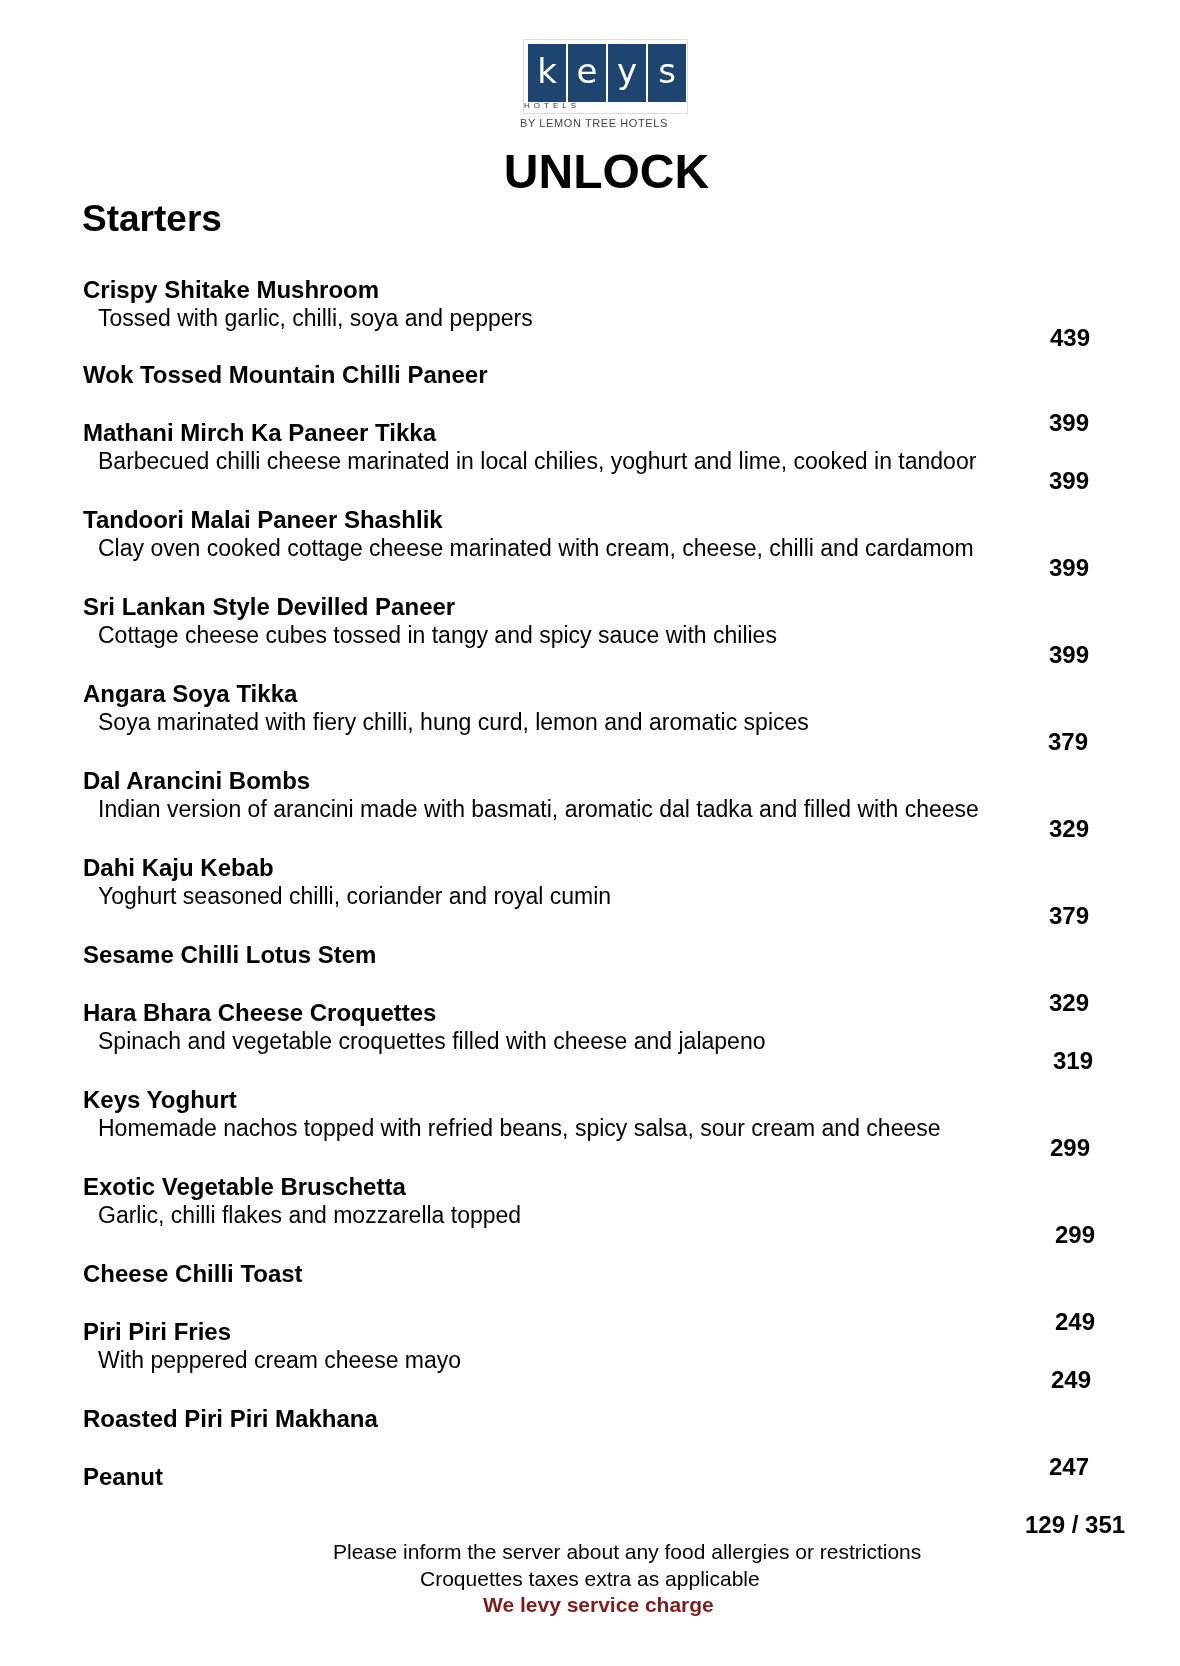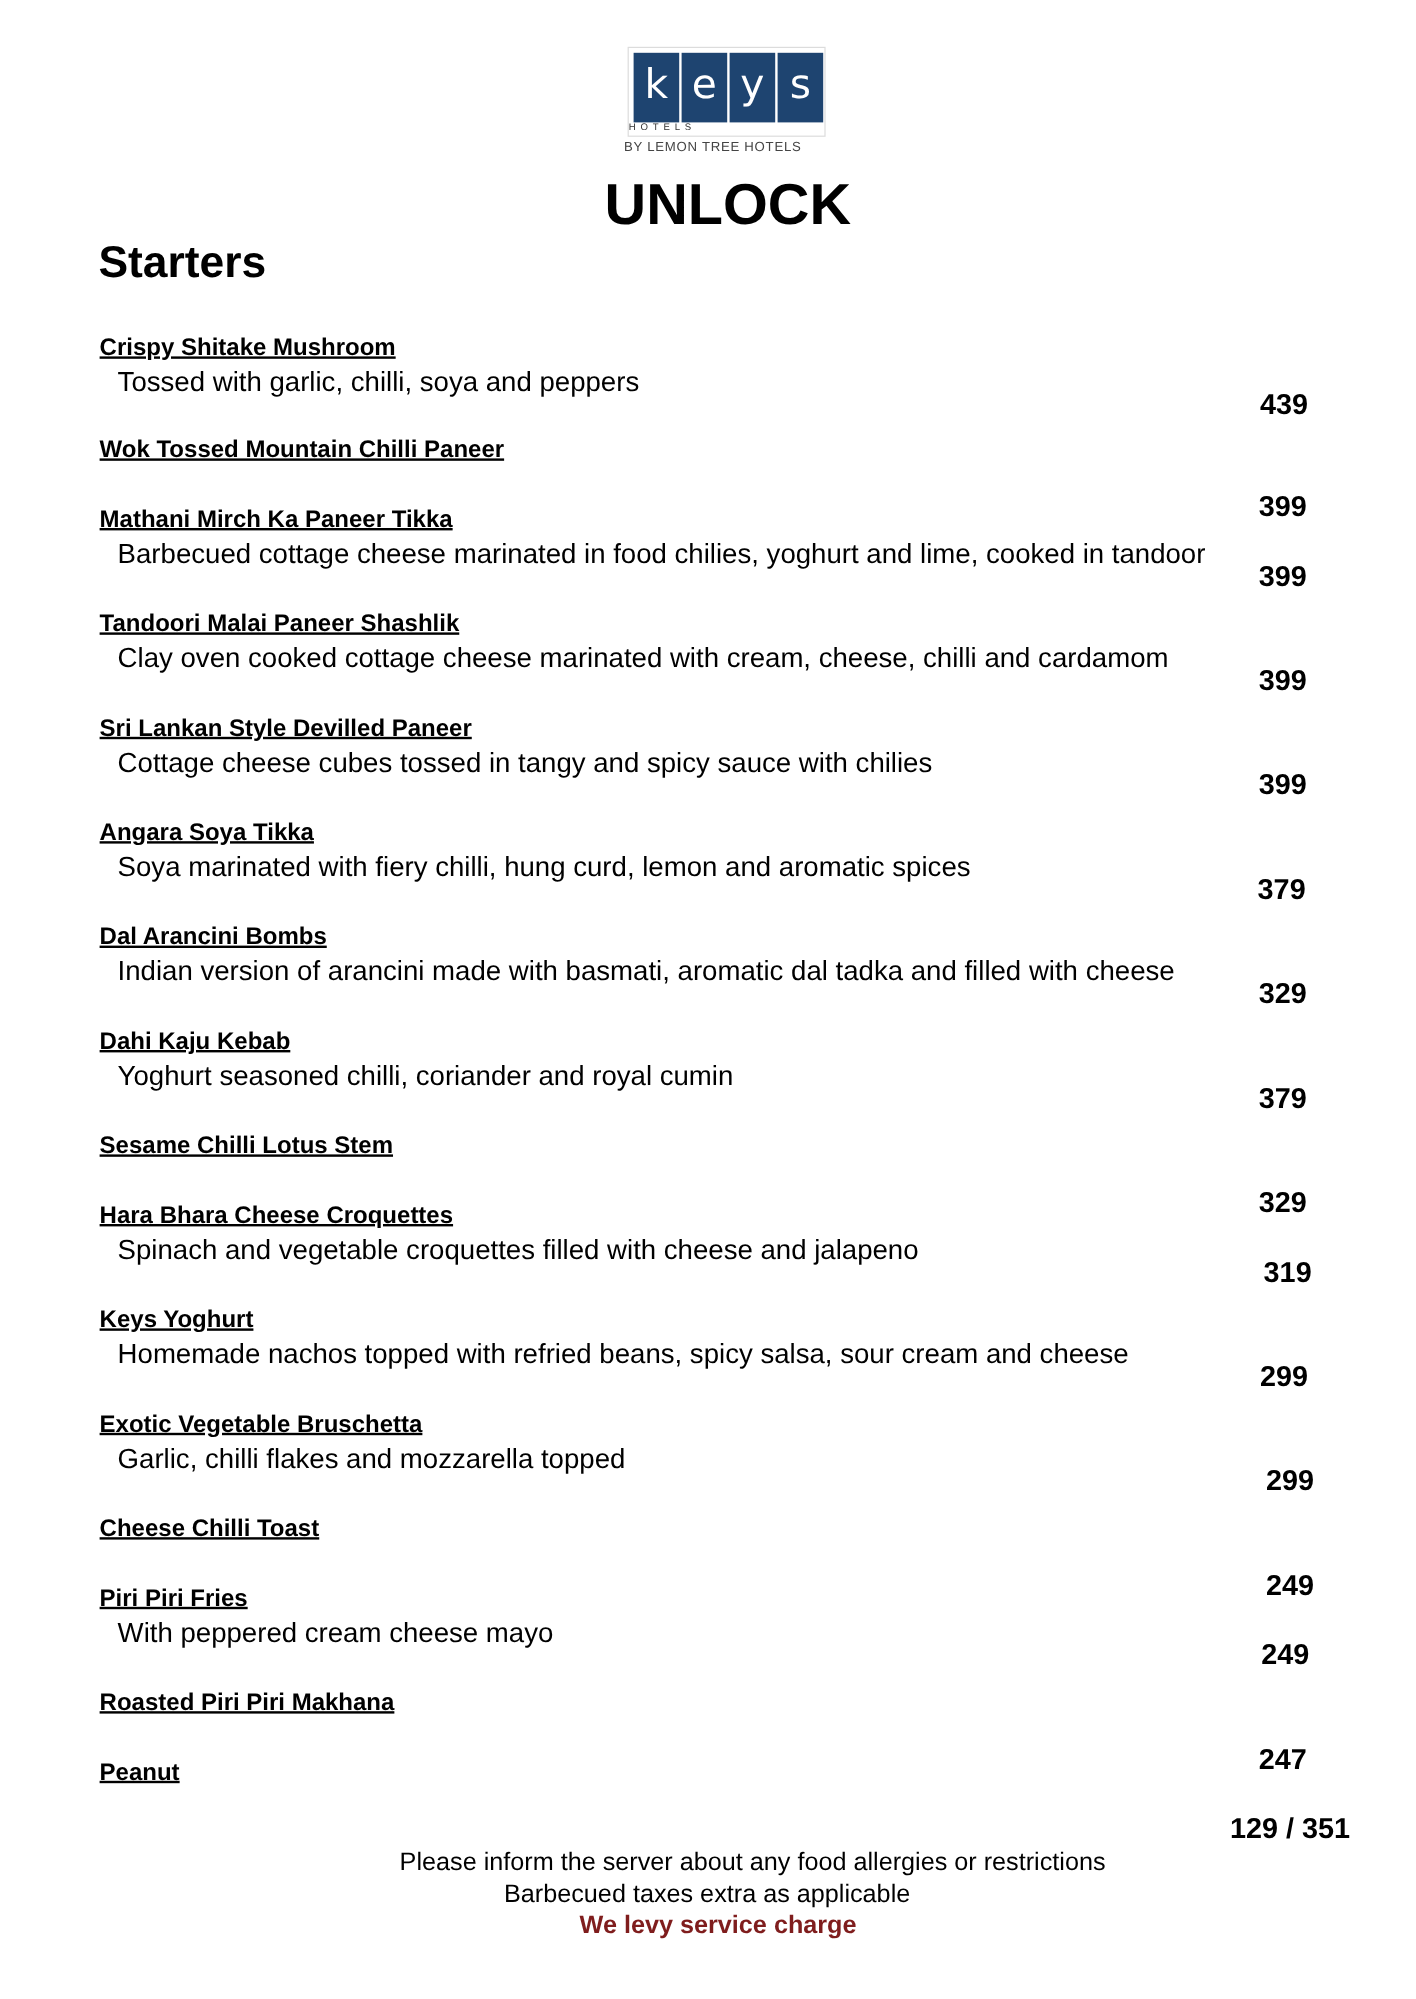--- a/index.html
+++ b/index.html
@@ -13,22 +13,22 @@
           text-align: center; font-weight: normal; }
   .logo-hotels { position: absolute; left: 0; width: 100%; top: 61px; 
                  font-size: 8px; letter-spacing: 4px; color: #333; line-height: 10px; }
   .logo-by { position: absolute; left: 520px; width: 176px; top: 117px; 
              font-size: 11px; letter-spacing: 0.6px; color: #444; line-height: 13px; }
   .title { position: absolute; left: 0; width: 1213px; top: 146px; text-align: center;
            font-size: 48px; font-weight: bold; line-height: 52px; letter-spacing: 0px; }
   .section { position: absolute; left: 82px; top: 198px; font-size: 37px; font-weight: bold;
              line-height: 42px; }
   .item { position: absolute; left: 83px; width: 1097px; }
-  .item-name { position: absolute; left: 0; top: 0; font-size: 20px; font-weight: bold;
-               line-height: 28px; white-space: nowrap; text-decoration: underline; }
+  .item-name { position: absolute; left: 0; top: 0; font-size: 24px; font-weight: bold;
+               line-height: 28px; white-space: nowrap; }
   .item-desc { position: absolute; left: 0; top: 28px; font-size: 23px; line-height: 28px;
                white-space: nowrap; margin-left: 15px; }
   .item-price { position: absolute; top: 0; font-size: 24px; font-weight: bold;
                 line-height: 28px; white-space: nowrap; margin-top: 48px; }
   .footer-line { position: absolute; font-size: 21px; line-height: 26px; white-space: nowrap; }
   .footer-red { color: #7f1d1d; font-weight: bold; }
 </style>
 </head>
 <body>
 
@@ -52,21 +52,21 @@
     <span class="item-price" style="left:967px">439</span>
     <span class="item-desc">Tossed with garlic, chilli, soya and peppers</span>
   </div>
   <div class="item" style="top:361px">
     <span class="item-name">Wok Tossed Mountain Chilli Paneer</span>
     <span class="item-price" style="left:966px">399</span>
   </div>
   <div class="item" style="top:419px">
     <span class="item-name">Mathani Mirch Ka Paneer Tikka</span>
     <span class="item-price" style="left:966px">399</span>
-    <span class="item-desc">Barbecued cottage cheese marinated in food chilies, yoghurt and lime, cooked in tandoor</span>
+    <span class="item-desc">Barbecued chilli cheese marinated in local chilies, yoghurt and lime, cooked in tandoor</span>
   </div>
   <div class="item" style="top:506px">
     <span class="item-name">Tandoori Malai Paneer Shashlik</span>
     <span class="item-price" style="left:966px">399</span>
     <span class="item-desc">Clay oven cooked cottage cheese marinated with cream, cheese, chilli and cardamom</span>
   </div>
   <div class="item" style="top:593px">
     <span class="item-name">Sri Lankan Style Devilled Paneer</span>
     <span class="item-price" style="left:966px">399</span>
     <span class="item-desc">Cottage cheese cubes tossed in tangy and spicy sauce with chilies</span>
@@ -119,15 +119,15 @@
     <span class="item-price" style="left:966px">247</span>
   </div>
   <div class="item" style="top:1463px">
     <span class="item-name">Peanut</span>
     <span class="item-price" style="left:942px">129 / 351</span>
   </div>
 </div>
 
 <div>
   <div class="footer-line" style="left:333px; top:1539px">Please inform the server about any food allergies or restrictions</div>
-  <div class="footer-line" style="left:420px; top:1566px">Barbecued taxes extra as applicable</div>
+  <div class="footer-line" style="left:420px; top:1566px">Croquettes taxes extra as applicable</div>
   <div class="footer-line footer-red" style="left:483px; top:1592px">We levy service charge</div>
 </div>
 
 </body></html>

